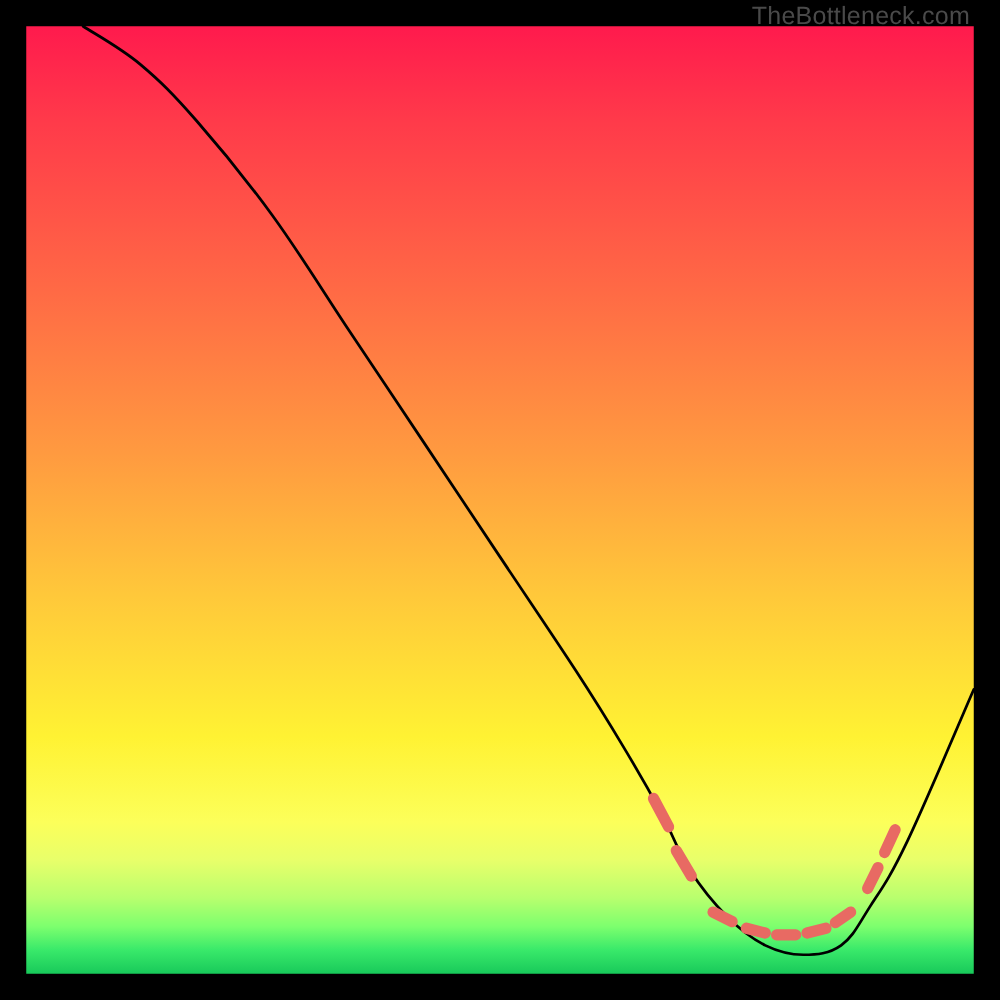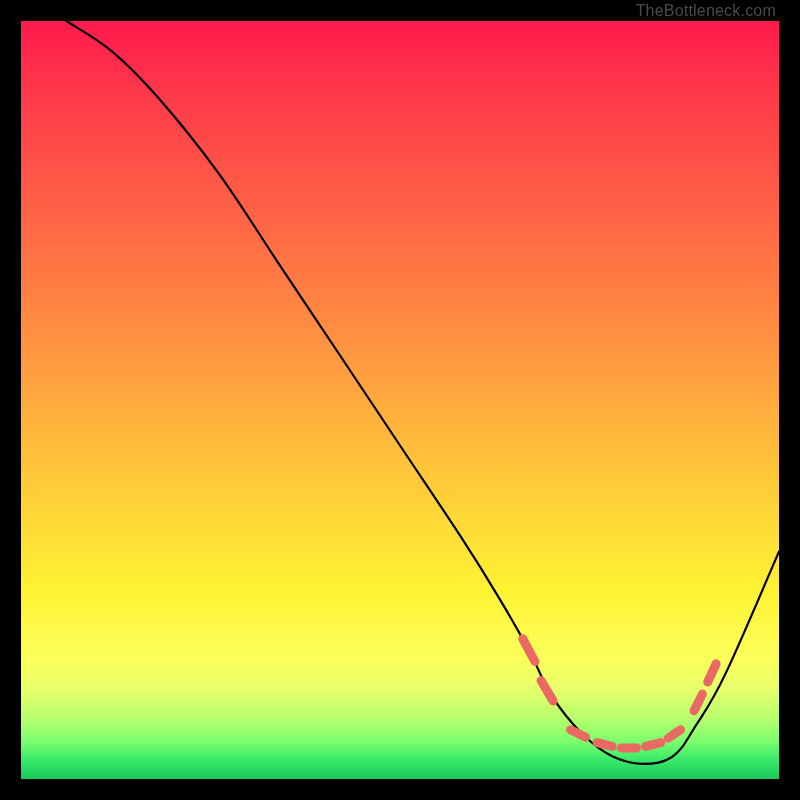--- a/index.html
+++ b/index.html
@@ -38,21 +38,21 @@
       #7dff6e 95%,
       #39e96a 97.5%,
       #18c95a 100%
     );
   }
   .watermark {
     position: absolute;
     top: 2px;
     right: 24px;
     color: #4a4a4a;
-    font-size: 16px;
+    font-size: 20px;
     font-weight: 500;
     letter-spacing: 0.2px;
     user-select: none;
     margin-left: 33px;
   }
   svg.overlay {
     position: absolute;
     left: 21px;
     top: 21px;
     width: 758px;

